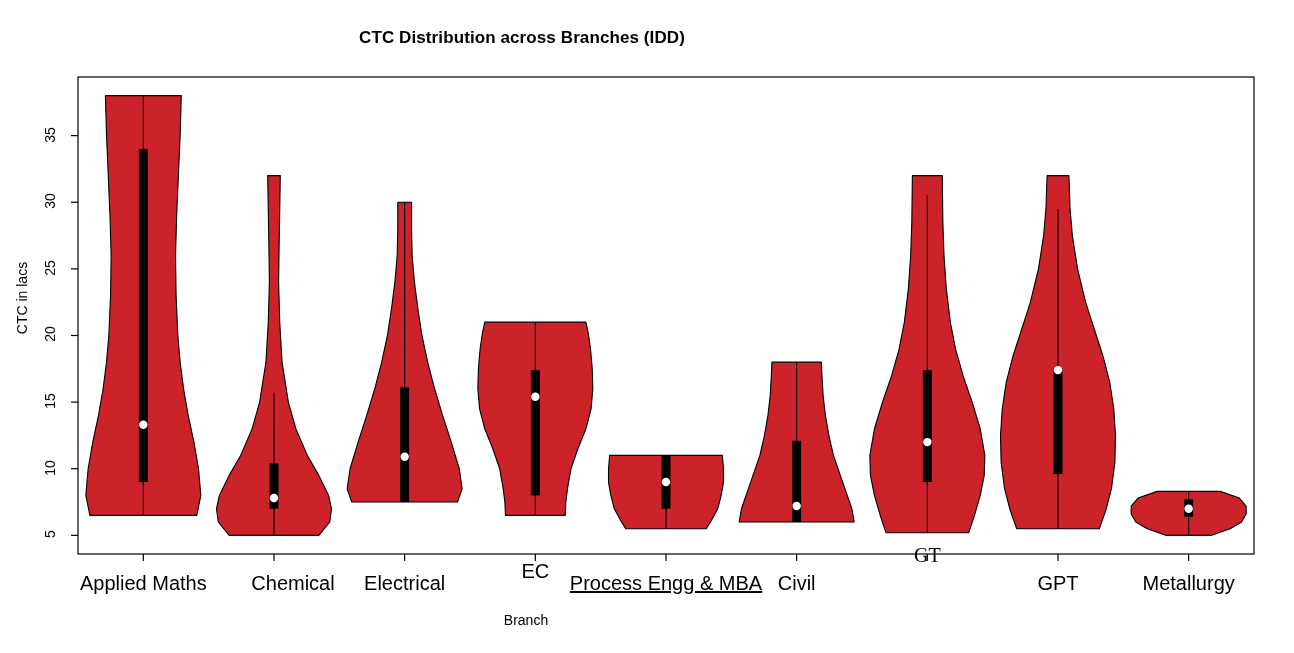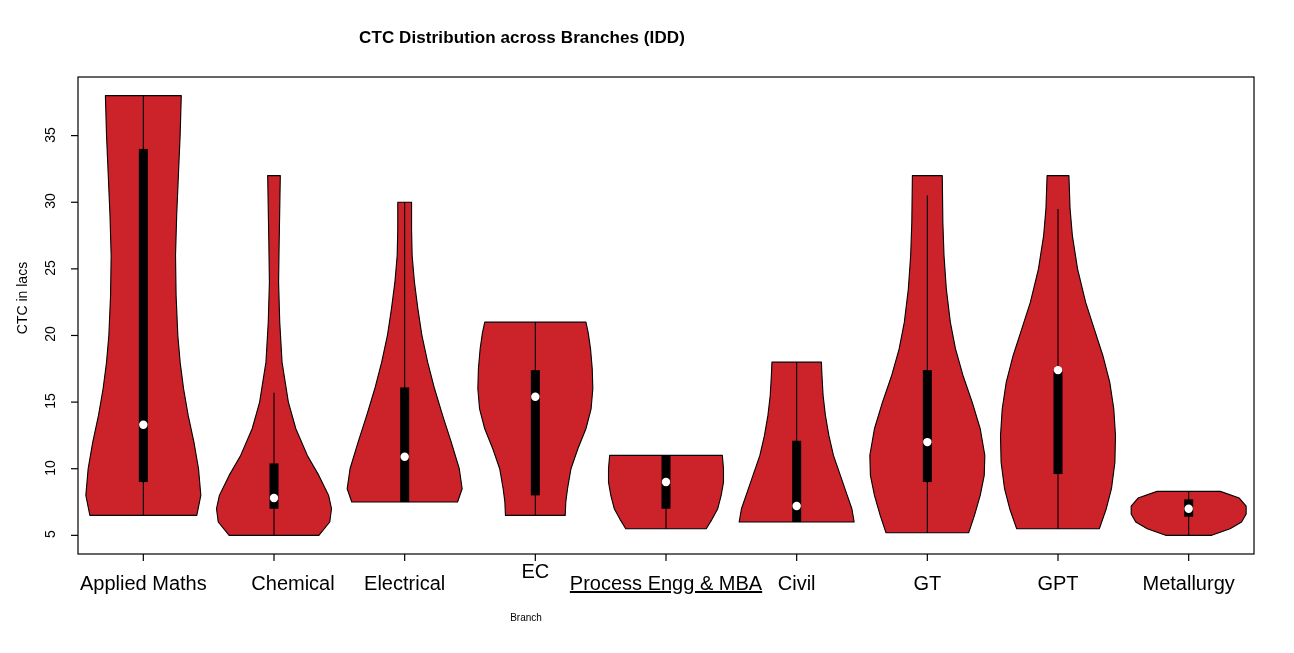--- a/index.html
+++ b/index.html
@@ -30,21 +30,21 @@
     font-size: 17px;
     font-weight: bold;
     letter-spacing: 0.1px;
   }
   .axis-label-x {
     position: absolute;
     left: 0;
     top: 612px;
     width: 1052px;
     text-align: center;
-    font-size: 10px;
+    font-size: 14px;
   }
   .axis-label-y {
     position: absolute;
     left: -48px;
     top: 290px;
     width: 140px;
     text-align: center;
     font-size: 14px;
     transform: rotate(-90deg);
     transform-origin: center center;
@@ -189,18 +189,18 @@
       <div class="tick-label-y" style="left: 33px; top: 193.246px;">30</div>
       <div class="tick-label-y" style="left: 33px; top: 126.626px;">35</div>
     </div>
   <div id="x-ticks">
       <div class="tick-label-x" style="left: 143.333px; top: 572px;">Applied Maths</div>
       <div class="tick-label-x" style="left: 260px; top: 572px; margin-left: 33px;">Chemical</div>
       <div class="tick-label-x" style="left: 404.667px; top: 572px; text-align: center;">Electrical</div>
       <div class="tick-label-x" style="left: 535.333px; top: 560px;">EC</div>
       <div class="tick-label-x" style="left: 666px; top: 572px; text-decoration: underline;">Process Engg &amp; MBA</div>
       <div class="tick-label-x" style="left: 796.667px; top: 572px;">Civil</div>
-      <div class="tick-label-x" style="left: 927.333px; top: 572px;">GT</div>
+      <div class="tick-label-x" style="left: 927.333px; top: 544px; font-family: Liberation Serif, serif;">GT</div>
       <div class="tick-label-x" style="left: 1058px; top: 572px;">GPT</div>
       <div class="tick-label-x" style="left: 1188.67px; top: 572px;">Metallurgy</div>
     </div>
 
 </div>
 
 </body></html>

